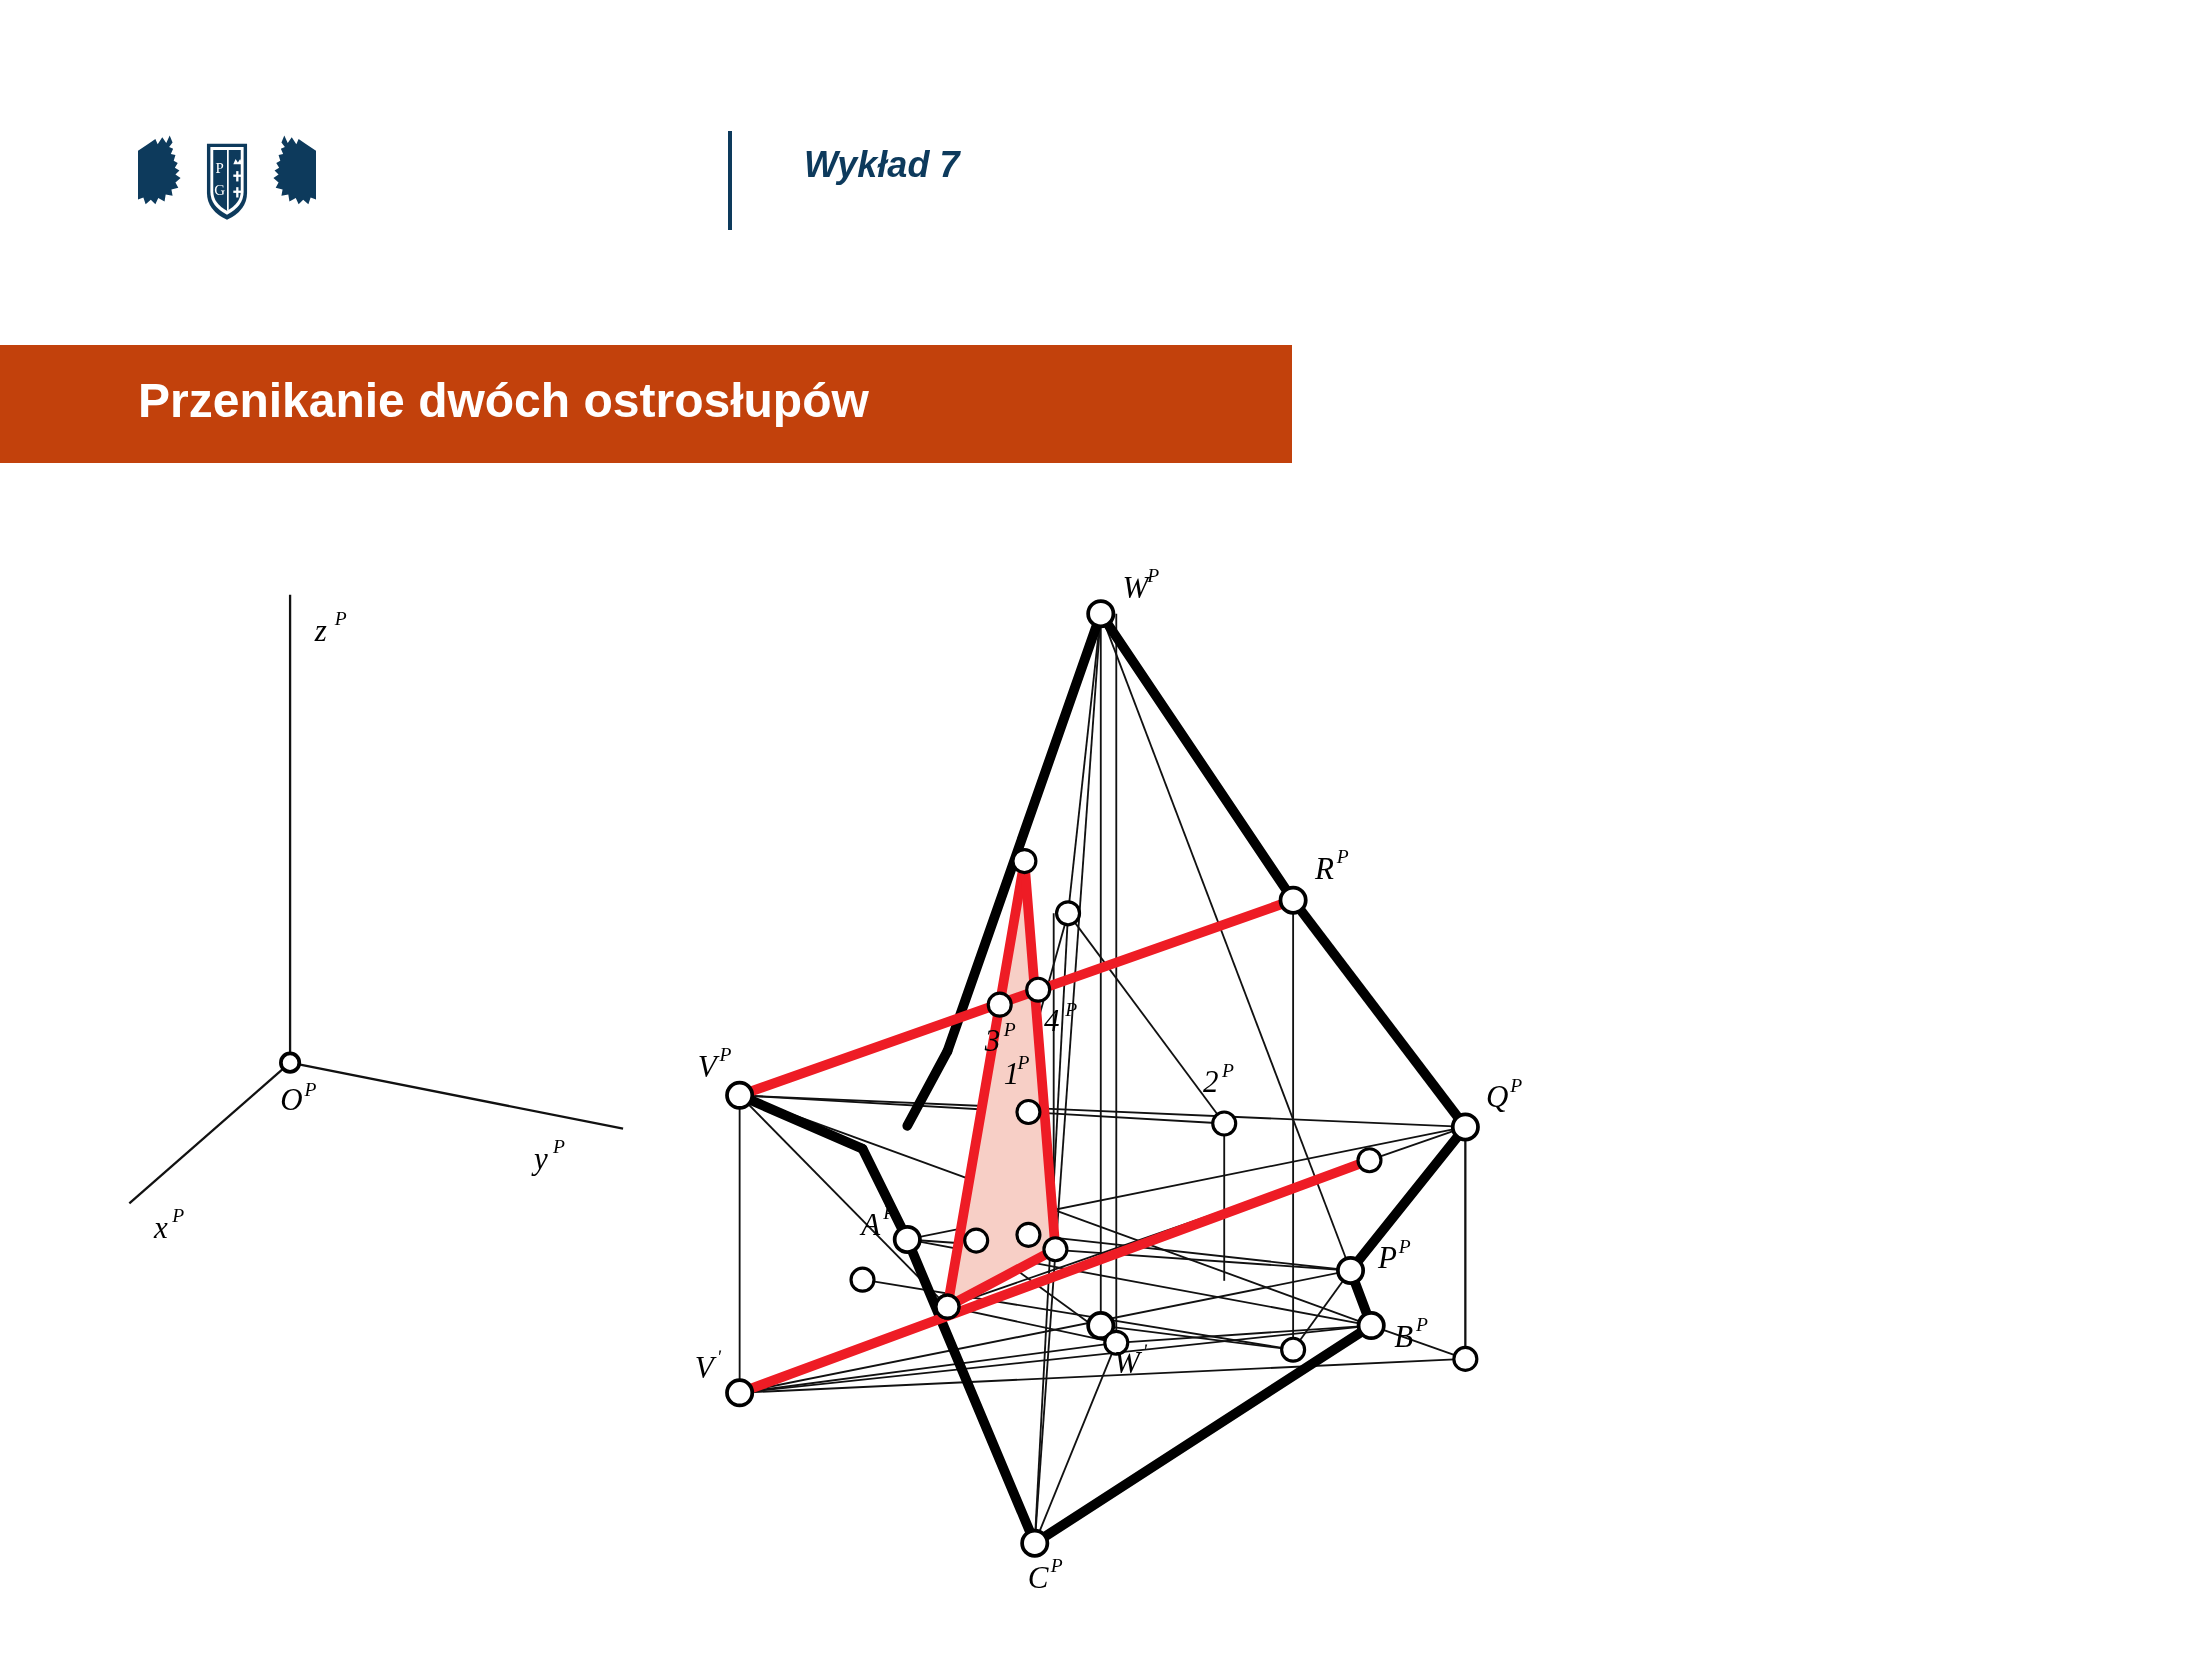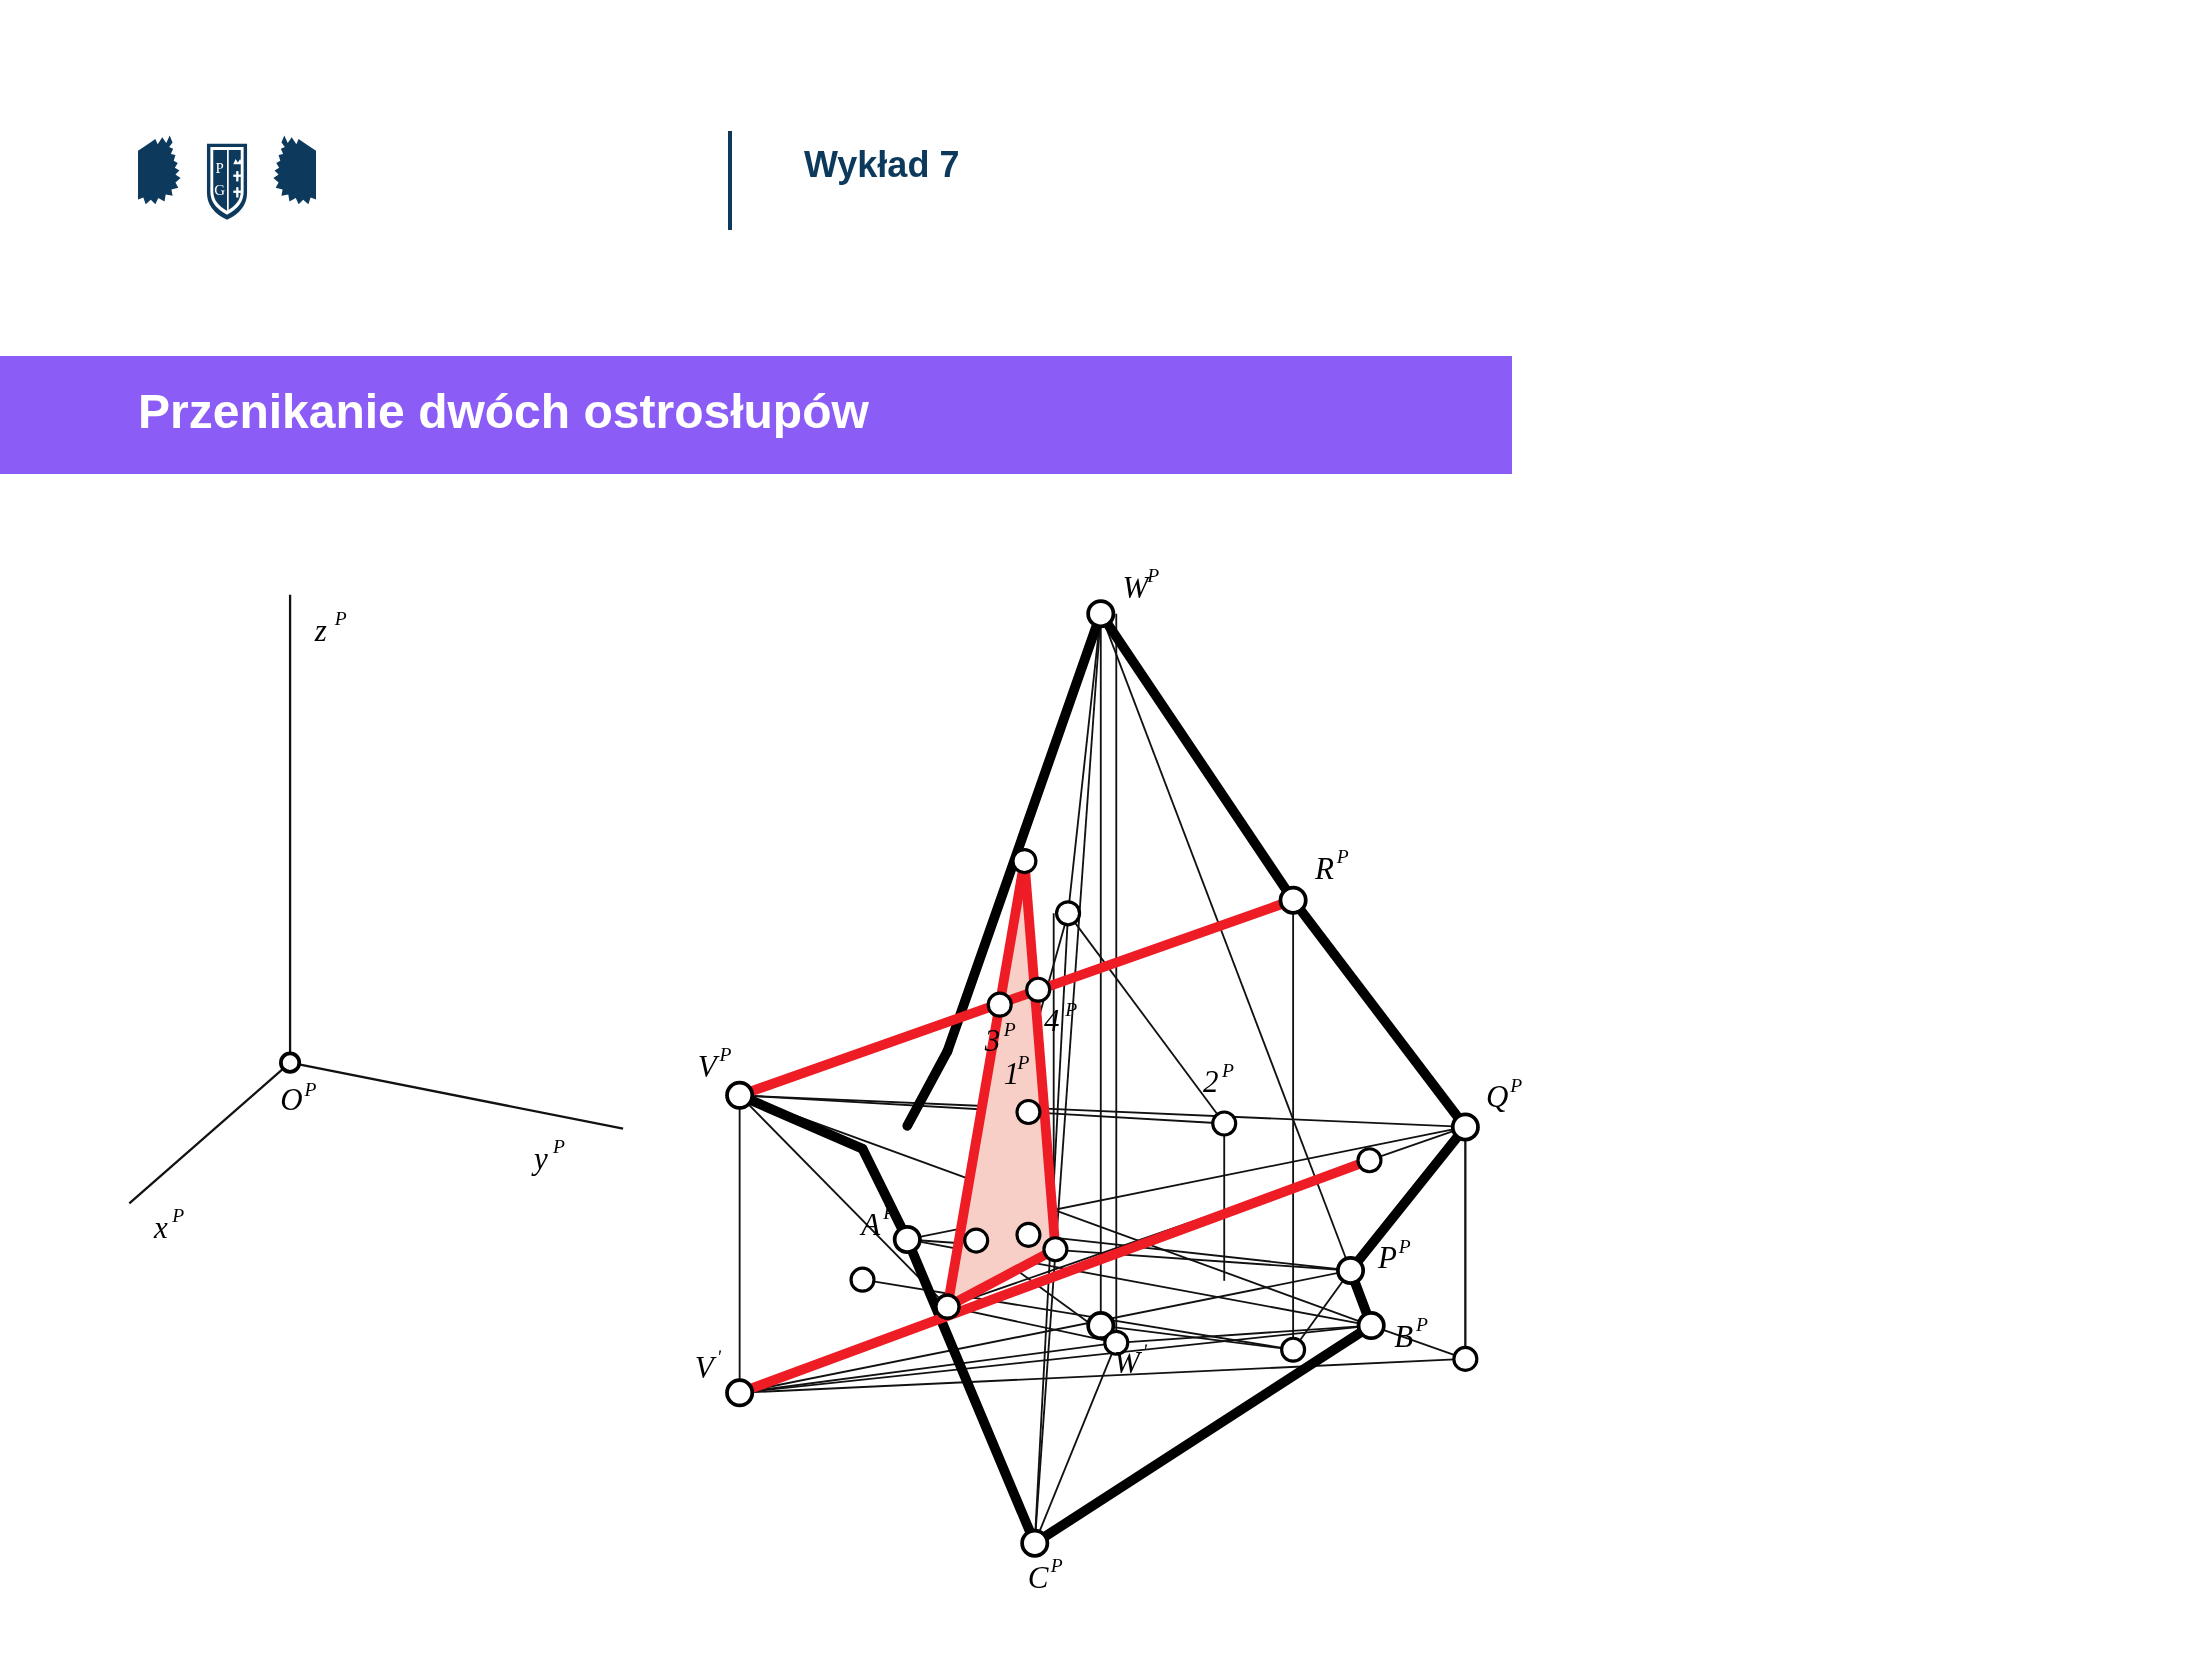--- a/index.html
+++ b/index.html
@@ -10,25 +10,25 @@
   .header{position:absolute;left:0;top:0;width:2205px;height:299px;}
   .logo-wrap{position:absolute;left:138px;top:123px;width:178px;height:106px;}
   .logo-wrap svg{display:block;}
   .brand{position:absolute;left:368px;top:133px;color:#0d3a5c;
          font-family:"Liberation Sans",sans-serif;font-weight:bold;
          font-size:39px;line-height:44px;letter-spacing:0px;}
   .brand .l2{display:block;}
   .divider{position:absolute;left:728px;top:131px;width:4px;height:99px;background:#0d3a5c;}
   .hdr-text{position:absolute;left:804px;top:137px;color:#0d3a5c;
             font-family:"Liberation Sans",sans-serif;font-weight:bold;
-            font-size:36px;line-height:56px;}
+            font-size:36px;line-height:56px;font-style:italic;}
   .hdr-text .line2{display:block;}
 
   
-  .titleband{position:absolute;left:0;top:356px;width:1512px;height:118px;background:#8b5cf6;}
+  .titleband{position:absolute;left:0;top:345px;width:1292px;height:118px;background:#c2410c;}
   .titleband .t{position:absolute;left:138px;top:27.6px;color:#ffffff;
         font-family:"Liberation Sans",sans-serif;font-weight:bold;font-size:48px;letter-spacing:0px;}
 
   
   .drawing{position:absolute;left:0;top:477px;width:2205px;height:1177px;}
   .drawing svg{display:block;}
 
   text.lbl{font-family:"Liberation Serif",serif;font-style:italic;font-size:54px;fill:#000;}
   text.sup{font-family:"Liberation Serif",serif;font-style:italic;font-size:34px;fill:#000;}
 </style>

